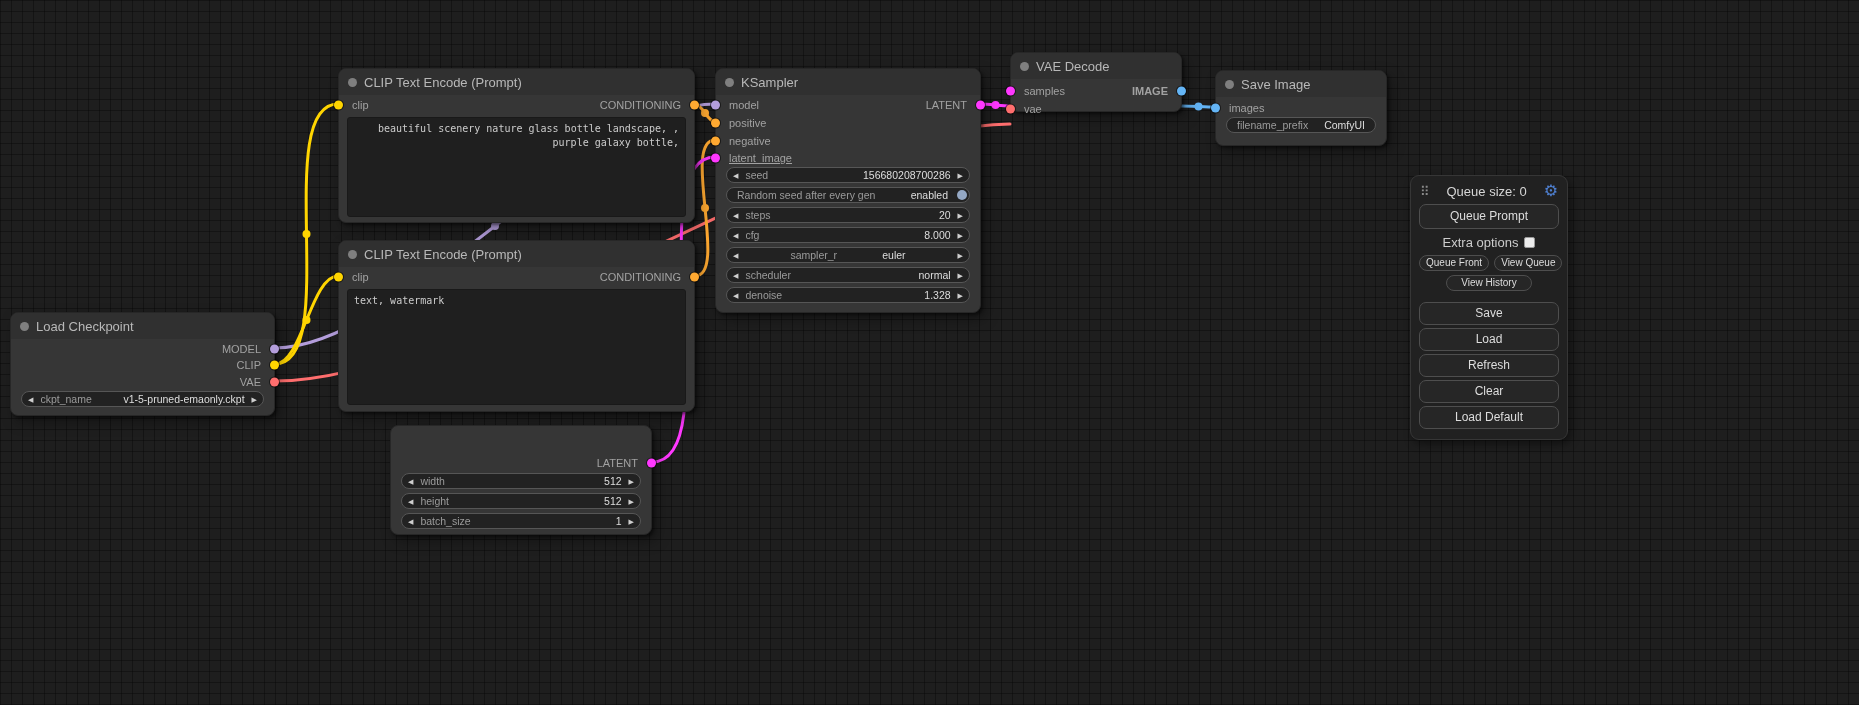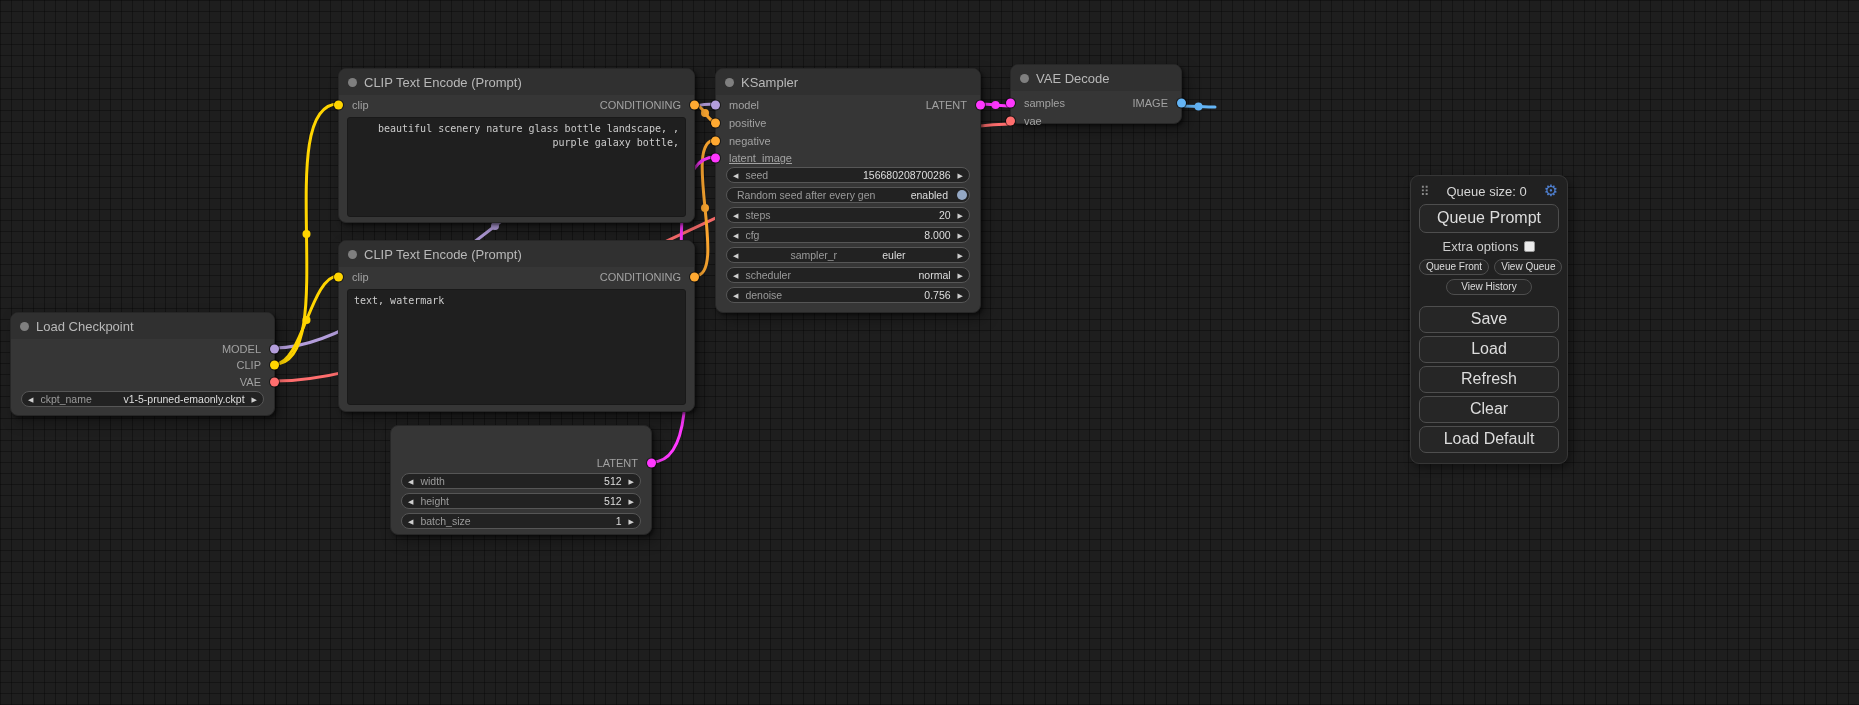--- a/index.html
+++ b/index.html
@@ -70,21 +70,21 @@
     box-shadow:3px 4px 10px rgba(0,0,0,0.45);
     padding:6px 8px 10px; display:flex; flex-direction:column;
   }
   .menu-header { display:flex; align-items:center; justify-content:space-between; color:#d6d6d6; font-size:13px; padding:1px 1px 3px; }
   .drag-handle { color:#8a8a8a; font-size:13px; cursor:grab; }
   .gear { font-size:16px; cursor:pointer; line-height:1; }
   .btn {
     background:#262626; border:1px solid #4e4e4e; color:#dddddd;
     border-radius:7px; cursor:pointer; font-family:"Liberation Sans", sans-serif;
   }
-  .btn.big { width:100%; font-size:16px; padding:3px 0 4px; margin-top:3px; }
+  .btn.big { width:100%; font-size:12px; padding:3px 0 4px; margin-top:3px; }
   .btn.queue { margin-top:2px; padding:4px 0 5px; }
   .btn.gap-top { margin-top:11px; }
   .extra-row { display:flex; align-items:center; justify-content:center; gap:6px; color:#cccccc; font-size:13px; margin-top:6px; }
   .checkbox { width:11px; height:11px; background:#ececec; border:1px solid #9a9a9a; border-radius:2px; display:inline-block; cursor:pointer; }
   .small-row { display:flex; gap:5px; margin-top:5px; }
   .small-row.center { justify-content:center; margin-top:4px; }
   .btn.small { font-size:10px; padding:1px 6px 2px; border-radius:9px; flex:1; white-space:nowrap; }
   .small-row.center .btn.small { flex:0 0 auto; padding:1px 14px 2px; }
 </style>
 </head>
@@ -259,44 +259,58 @@
     </div>
     <div class="widget combo" style="top:198px;">
       <span class="warrow">◀</span>
       <span class="wlabel">scheduler</span>
       <span class="wvalue">normal</span>
       <span class="warrow">▶</span>
     </div>
     <div class="widget combo" style="top:218px;">
       <span class="warrow">◀</span>
       <span class="wlabel">denoise</span>
-      <span class="wvalue">0.756</span>
-      <span class="warrow">▶</span>
-    </div>
-  </div>
-
-  <div class="node" style="left:1010px; top:64px; width:172px; height:60px;">
+      <span class="wvalue">1.328</span>
+      <span class="warrow">▶</span>
+    </div>
+  </div>
+
+  <div class="node" style="left:1010px; top:52px; width:172px; height:60px;">
     <div class="node-title">
       <span class="title-dot" style="background: rgb(127, 127, 127);"></span>
       <span class="title-text">VAE Decode</span>
     </div>
     <div class="slot in" style="top:30px;">
       <span class="slot-dot" style="background: rgb(255, 56, 255);"></span>
       <span>samples</span>
     </div>
     <div class="slot in" style="top:48px;">
       <span class="slot-dot" style="background: rgb(255, 110, 110);"></span>
       <span>vae</span>
     </div>
-    <div class="slot out" style="top:30px;">
+    <div class="slot out" style="top:30px;font-weight:bold;">
       <span>IMAGE</span>
       <span class="slot-dot" style="background: rgb(100, 181, 246);"></span>
     </div>
   </div>
 
+  <div class="node" style="left:1215px; top:70px; width:172px; height:76px;">
+    <div class="node-title">
+      <span class="title-dot" style="background: rgb(127, 127, 127);"></span>
+      <span class="title-text">Save Image</span>
+    </div>
+    <div class="slot in" style="top:29px;">
+      <span class="slot-dot" style="background: rgb(100, 181, 246);"></span>
+      <span>images</span>
+    </div>
+    <div class="widget plain" style="top:46px;">
+      <span class="wlabel">filename_prefix</span>
+      <span class="wvalue">ComfyUI</span>
+    </div>
+  </div>
 
   <div class="menu-panel">
     <div class="menu-header">
       <span class="drag-handle">⠿</span>
       <span>Queue size: 0</span>
       <span class="gear" style="color: rgb(78, 127, 208);">⚙</span>
     </div>
     <button class="btn big queue">Queue Prompt</button>
     <div class="extra-row">
       <span>Extra options</span>

